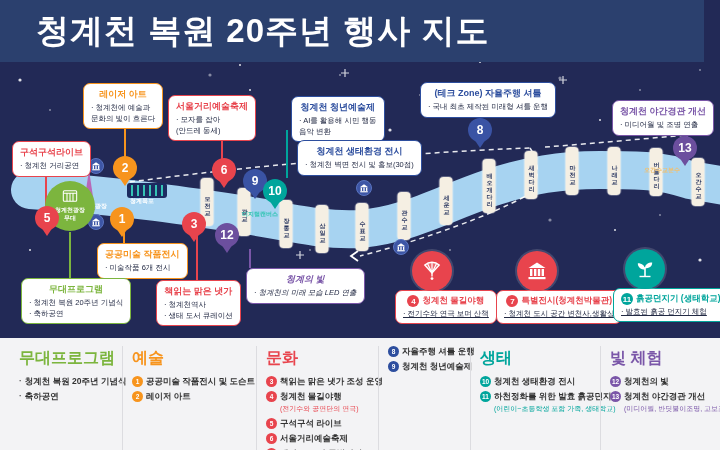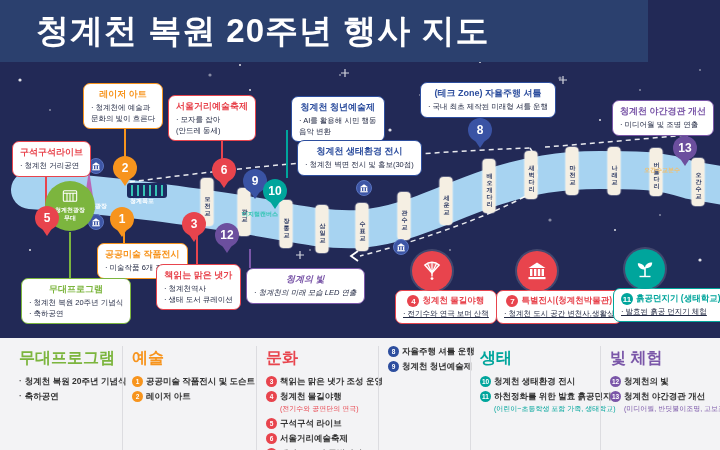--- a/index.html
+++ b/index.html
@@ -1,19 +1,19 @@
 <!DOCTYPE html>
 <html><head>
 <meta charset="utf-8">
 <style>
   * { margin:0; padding:0; box-sizing:border-box; }
   html,body { width:720px; height:450px; }
   body { position:relative; overflow:hidden; font-family:"Liberation Sans", sans-serif; background:#222956; }
 
-  .header { position:absolute; top:0; left:0; width:648px; height:62px; background:#2b406e;
+  .header { position:absolute; top:0; left:0; width:704px; height:62px; background:#2b406e;
             display:flex; align-items:center; padding-left:36px; z-index:5; }
   .header h1 { color:#ffffff; font-size:33px; font-weight:800; letter-spacing:1px; white-space:nowrap; }
 
   #mapsvg { position:absolute; top:62px; left:0; z-index:0; }
 
   .bridge { position:absolute; width:13px; height:48px; background:#f5efe3; border-radius:4px;
             transform:translate(-50%,-50%); display:flex; align-items:center; justify-content:center; z-index:1;
             box-shadow:0 0 0 1px rgba(255,255,255,.25); }
   .bridge span { writing-mode:vertical-rl; font-size:6px; font-weight:700; color:#27355f; letter-spacing:1px; }
 
@@ -287,21 +287,21 @@
       <div class="l">· 국내 최초 제작된 미래형 셔틀 운행</div>
     </div>
     <div class="callout" style="--c: #7a56a8; left: 612px; top: 100px;">
       <div class="t">청계천 야간경관 개선</div>
       <div class="l">· 미디어월 및 조명 연출</div>
     </div>
     <div class="callout" style="--c: #f7941d; left: 97px; top: 243px;">
       <div class="t">공공미술 작품전시</div>
       <div class="l">· 미술작품 6개 전시</div>
     </div>
-    <div class="callout" style="--c: #e8444d; left: 156px; top: 264px;">
+    <div class="callout" style="--c: #e8444d; left: 156px; top: 280px;">
       <div class="t">책읽는 맑은 냇가</div>
       <div class="l">· 청계천역사</div>
       <div class="l">· 생태 도서 큐레이션</div>
     </div>
     <div class="callout" style="--c: #7a56a8; left: 246px; top: 268px; font-style: italic;">
       <div class="t">청계의 빛</div>
       <div class="l">· 청계천의 미래 모습 LED 연출</div>
     </div>
     <div class="callout" style="--c: #7cb53e; left: 21px; top: 278px;">
       <div class="t">무대프로그램</div>

